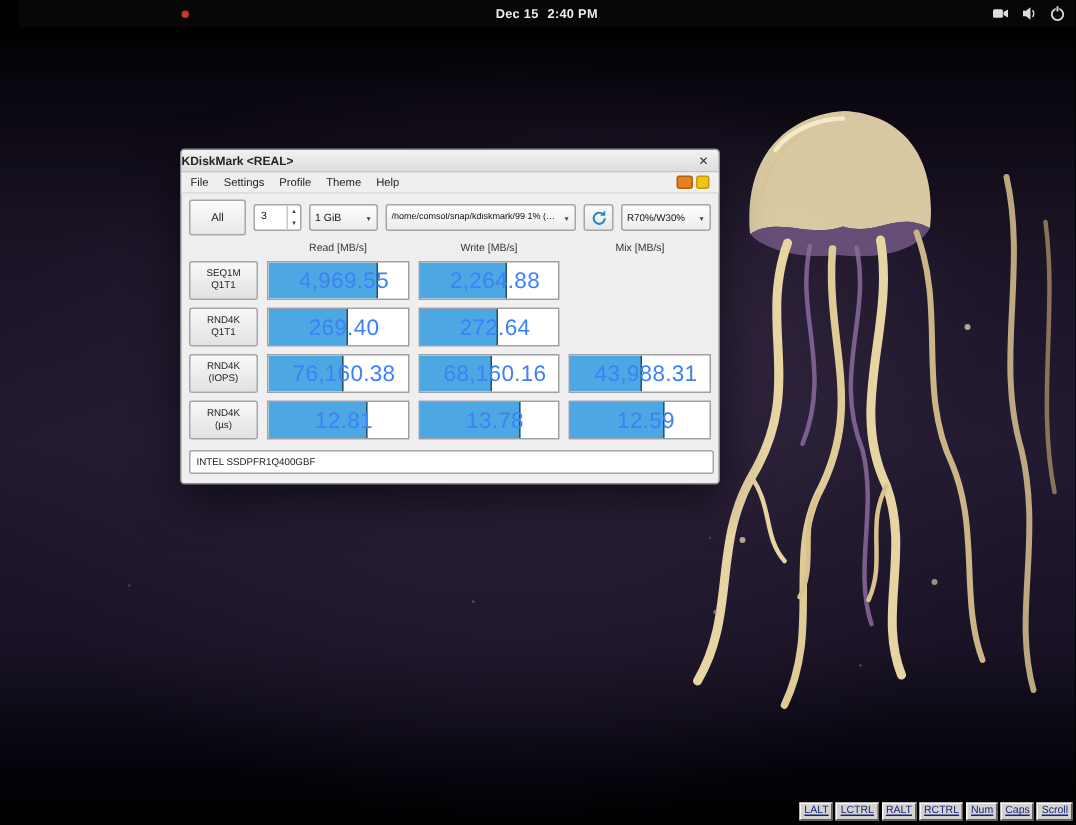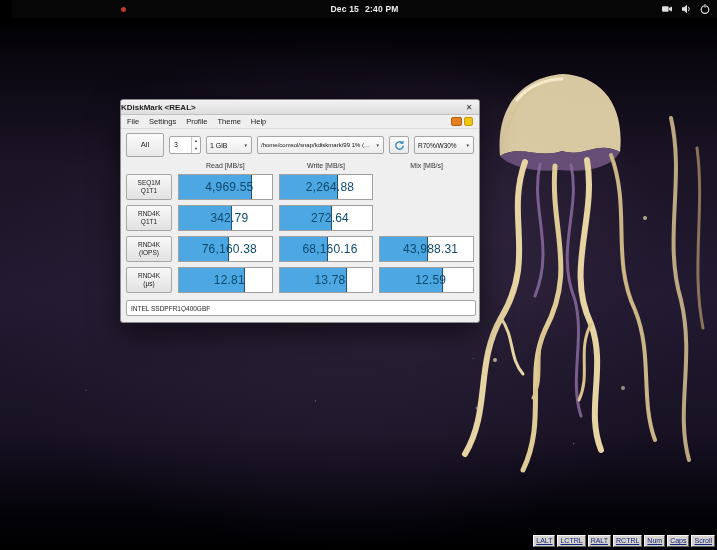--- a/index.html
+++ b/index.html
@@ -117,21 +117,21 @@
   .bar {
     position:relative; height:26px; background:#fff; border:1px solid #a0a0a0;
     overflow:hidden;
   }
   .fill {
     position:absolute; left:0; top:0; bottom:0; width:0;
     background:#4da7e2; border-right:1px solid rgba(10,10,10,.55);
   }
   .bar-value {
     position:absolute; inset:0; display:flex; align-items:center; justify-content:center;
-    font-size:12px; color:#0c4a6e; letter-spacing:.2px;margin-left:8px;
+    font-size:15px; color:#3b82f6; letter-spacing:.2px;margin-left:8px;
   }
   .device-field {
     display:block; width:350px; margin:7px 5px 6px; height:16px;
     background:#fff; border:1px solid #a6a6a6; border-radius:2px;
     font-size:6.5px; color:#222; padding:0 4px;
     font-family:"Liberation Sans", sans-serif;
   }
 </style>
 </head>
 <body>
@@ -264,21 +264,21 @@
       <div class="fill" style="width: 63%;"></div>
       <span class="bar-value">2,264.88</span>
     </div>
   </div>
 
   <div class="grid-row">
     <div class="row-label">RND4K
 Q1T1</div>
     <div class="bar">
       <div class="fill" style="width: 57%;"></div>
-      <span class="bar-value">342.79</span>
+      <span class="bar-value">269.40</span>
     </div>
     <div class="bar">
       <div class="fill" style="width: 56%;"></div>
       <span class="bar-value">272.64</span>
     </div>
   </div>
 
   <div class="grid-row">
     <div class="row-label">RND4K
 (IOPS)</div>

